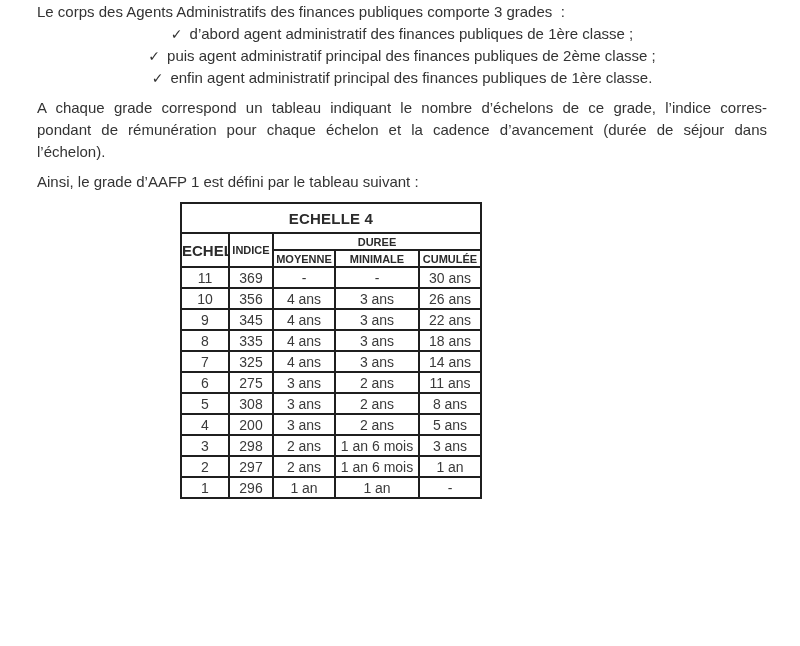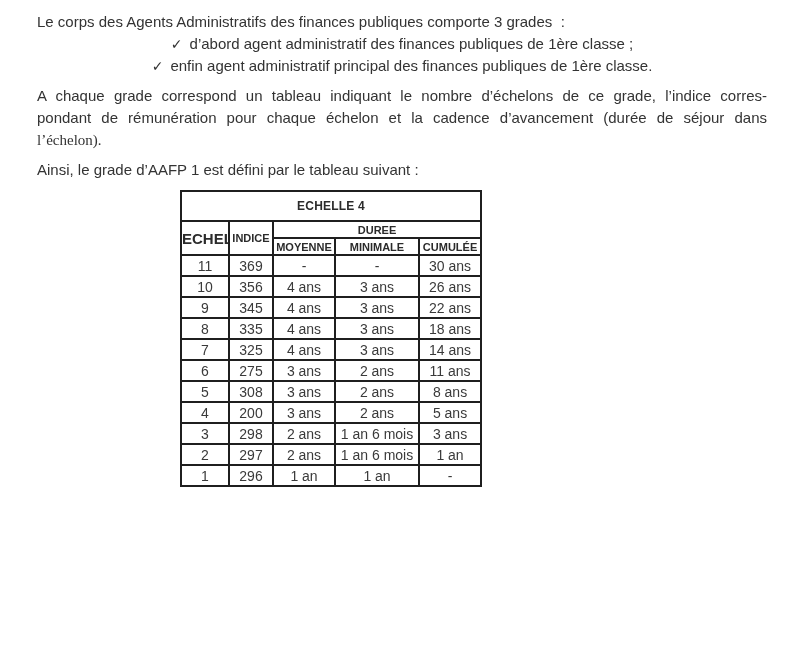--- a/index.html
+++ b/index.html
@@ -14,58 +14,57 @@
     position: relative;
     width: 800px; height: 646px;
     background: #ffffff;
   }
   .text-block {
     margin-left: 37px;
     margin-right: 33px;
     font-size: 15px;
     line-height: 22px;
   }
-  .para-intro { padding-top: 11px; }
+  .para-intro { padding-top: 1px; }
   .bullet-line { white-space: nowrap; text-align: center; }
   .check {
     display: inline-block;
     margin-right: 7px;
     font-size: 14px;
     color: #333333;
   }
   .para-2 { margin-top: 8px; }
   .jline {
     text-align: justify;
     text-align-last: justify;
   }
   .jline-last {
     text-align: center;
     text-align-last: left;
-    font-family: Liberation Serif, serif;
   }
   .para-3 { margin-top: 8px; }
 
   table.grade-table {
     border-collapse: collapse;
     table-layout: fixed;
     margin-left: 180px;
     margin-top: 9px;
     width: 300px;
     background: #ffffff;
   }
   table.grade-table td, table.grade-table th {
     border: 2px solid #1f1f1f;
     text-align: center;
     vertical-align: middle;
     padding: 0;
     overflow: hidden;
   }
   .tbl-title {
     height: 30px;
-    font-size: 12px;
+    font-size: 15px;
     font-weight: bold;
     letter-spacing: 0.2px;
     color: #2b2b2b;
   }
   .tbl-hdr {
     font-size: 11px;
     font-weight: bold;
     color: #2b2b2b;
     height: 17px;
   }
@@ -80,20 +79,23 @@
 </style>
 </head>
 <body>
 
 <div class="doc">
 
   <div class="text-block para-intro">
     <div>Le corps des Agents Administratifs des finances publiques comporte 3 grades&nbsp;&nbsp;:</div>
     <div class="bullet-line">
       <span class="check">✓</span><span>d’abord agent administratif des finances publiques de 1ère classe&nbsp;;</span>
+    </div>
+    <div class="bullet-line">
+      <span class="check">✓</span><span>puis agent administratif principal des finances publiques de 2ème classe&nbsp;;</span>
     </div>
     <div class="bullet-line">
       <span class="check">✓</span><span>enfin agent administratif principal des finances publiques de 1ère classe.</span>
     </div>
   </div>
 
   <div class="text-block para-2">
     <div class="jline">A chaque grade correspond un tableau indiquant le nombre d’échelons de ce grade, l’indice corres-</div>
     <div class="jline">pondant de rémunération pour chaque échelon et la cadence d’avancement (durée de séjour dans</div>
     <div class="jline jline-last">l’échelon).</div>

